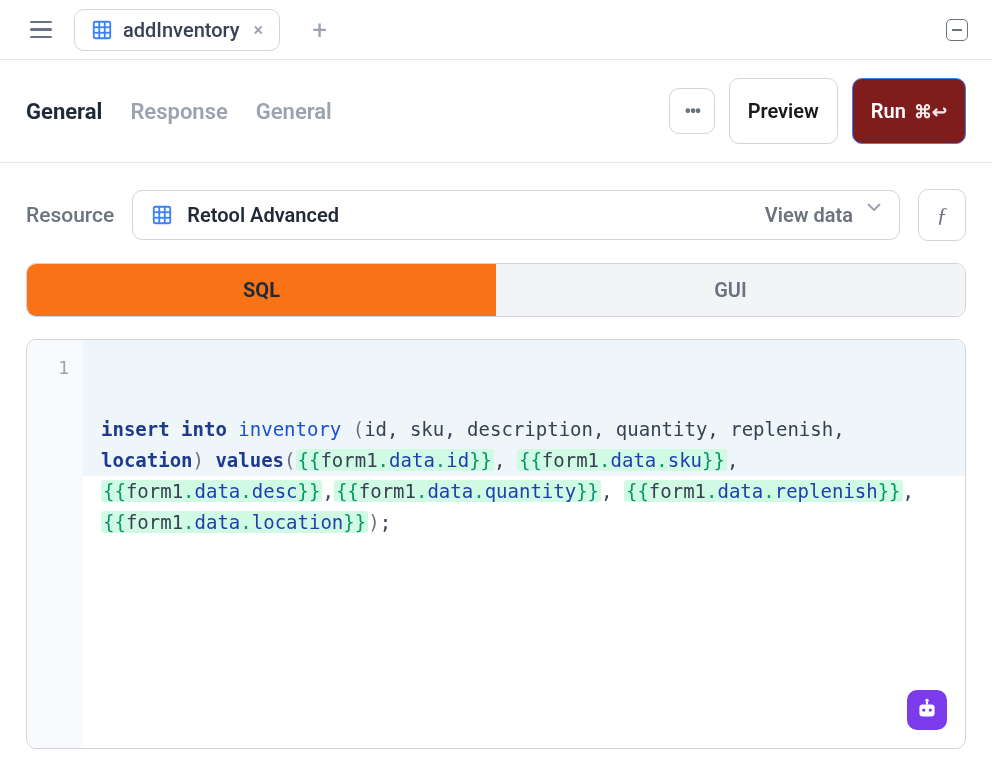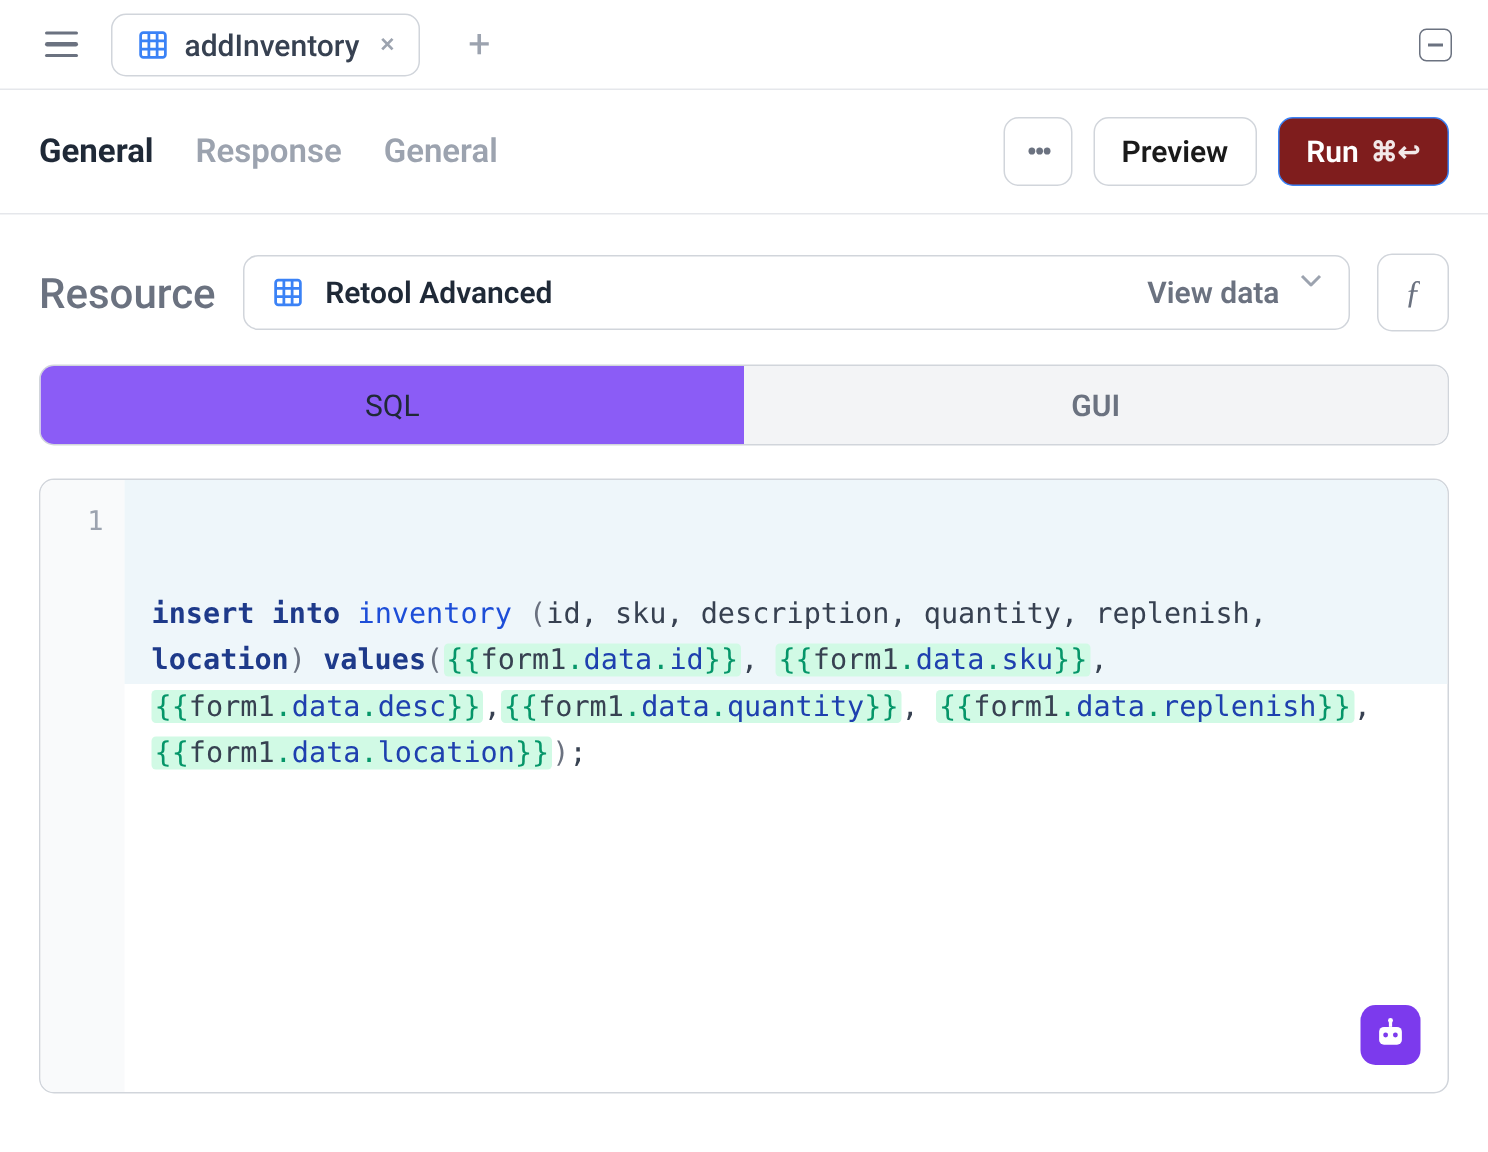--- a/index.html
+++ b/index.html
@@ -97,21 +97,21 @@
     .subnav-right {
       margin-left: auto;
       display: flex;
       gap: 14px;
       align-items: center;
     }
     .btn {
       border: 1px solid #d1d5db;
       background: #fff;
       border-radius: 10px;
-      padding: 10px 18px;
+      padding: 20px 18px;
       font-size: 20px;
       font-weight: 600;
       cursor: pointer;
       display: flex;
       align-items: center;
       gap: 8px;
     }
     .btn.icon-only {
       padding: 10px 14px;
       color: #6b7280;
@@ -130,21 +130,21 @@
     .content {
       padding: 26px;
     }
     .resource-row {
       display: flex;
       align-items: center;
       gap: 18px;
       margin-bottom: 22px;
     }
     .resource-label {
-      font-size: 28px;
+      font-size: 21px;
       color: #6b7280;
       font-weight: 500;
     }
     .resource-select {
       flex: 1;
       display: flex;
       align-items: center;
       border: 1px solid #d1d5db;
       border-radius: 10px;
       padding: 12px 18px;
@@ -197,23 +197,23 @@
     }
     .mode-btn {
       flex: 1;
       padding: 14px;
       text-align: center;
       font-size: 20px;
       font-weight: 600;
       cursor: pointer;
     }
     .mode-btn.active {
-      background: #8b5cf6;
+      background: #f97316;
       color: #1f2937;
-      font-weight: 400;
+      font-weight: 700;
     }
     .mode-btn.inactive {
       background: #f3f4f6;
       color: #6b7280;
     }
     
     .editor {
       border: 1px solid #d1d5db;
       border-radius: 10px;
       overflow: hidden;

